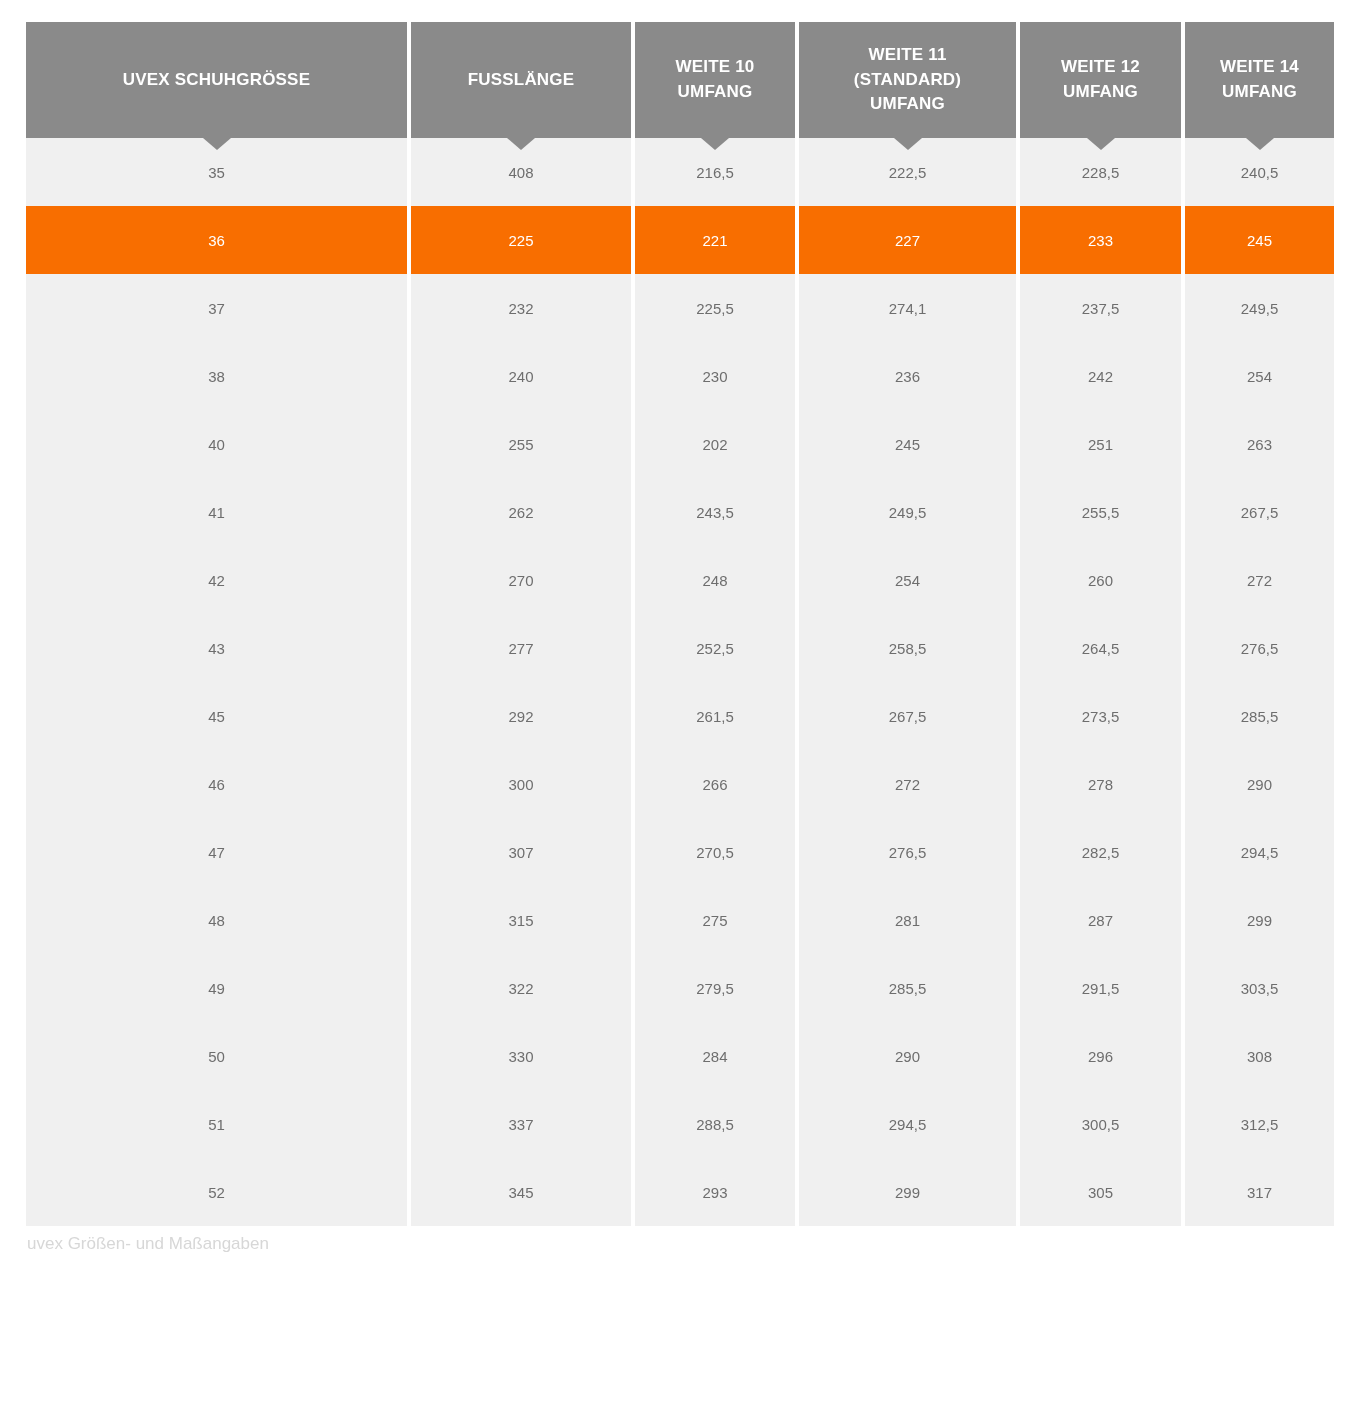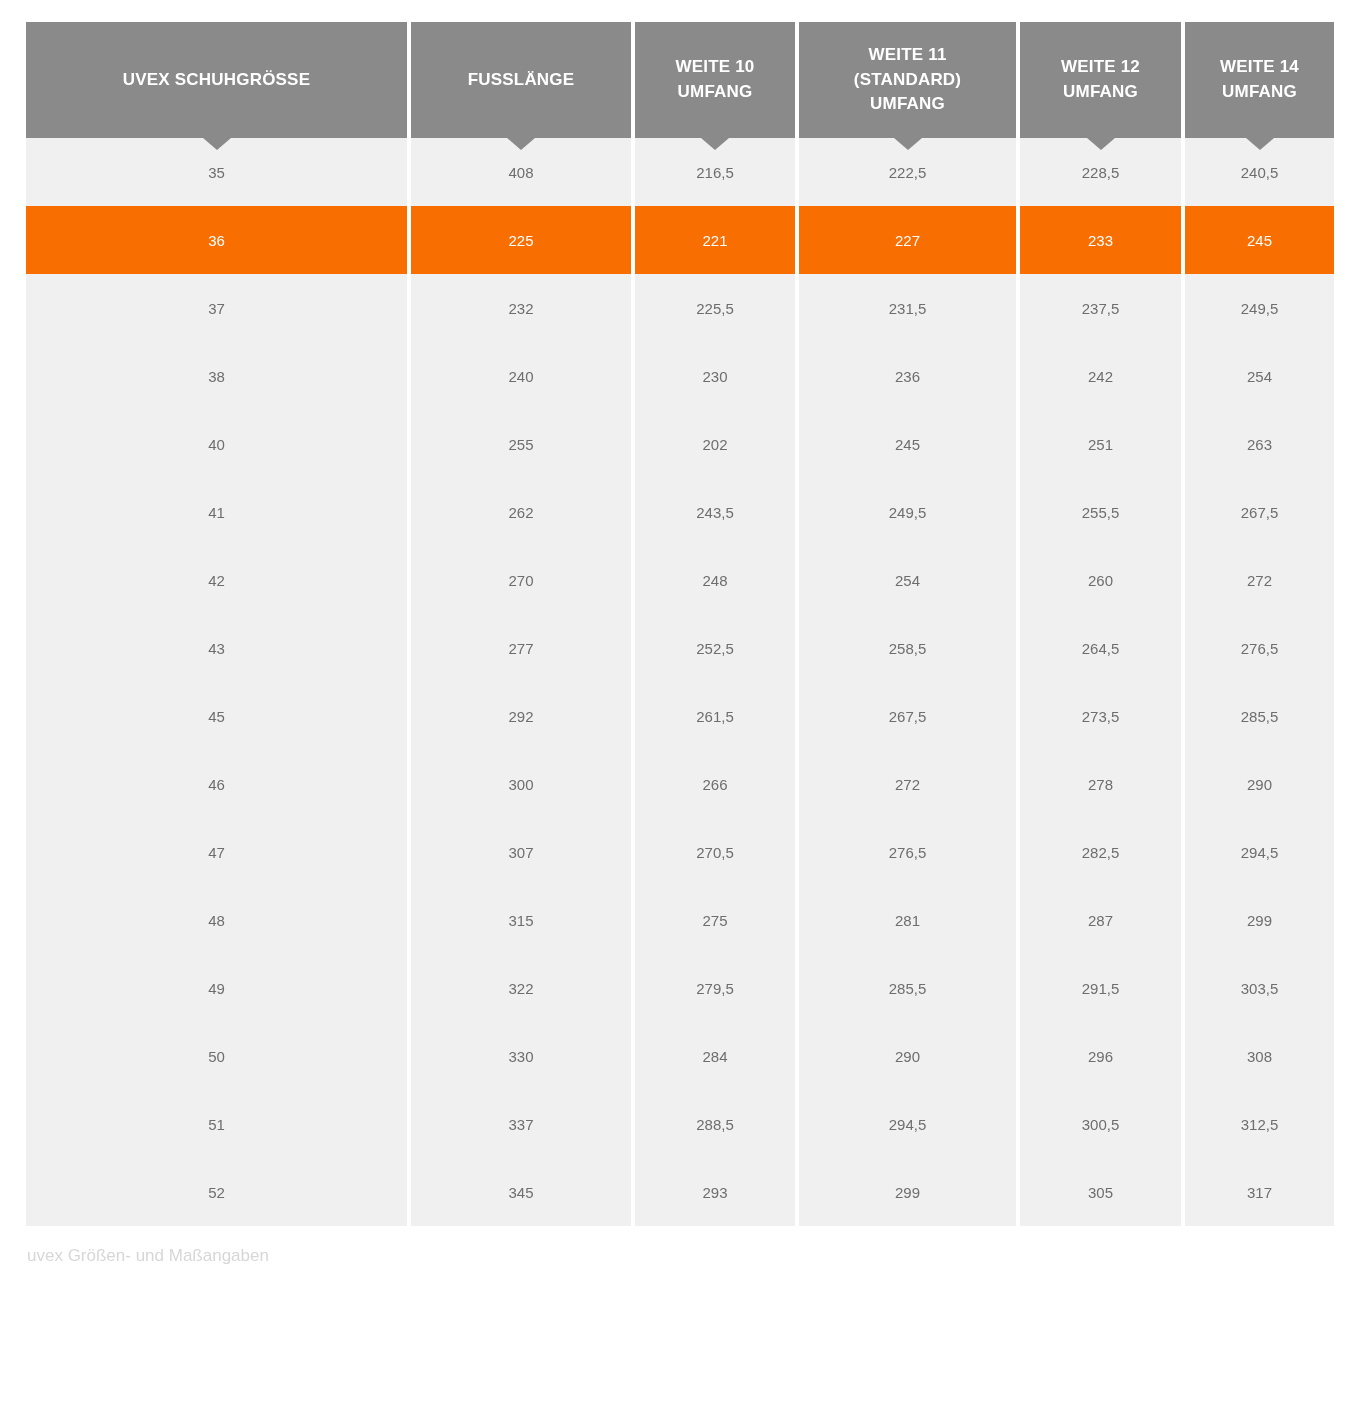--- a/index.html
+++ b/index.html
@@ -72,21 +72,21 @@
     text-align: center;
     vertical-align: middle;
     padding: 0;
   }
   tr.highlight td {
     background: var(--highlight-bg);
     color: var(--highlight-text);
     margin-top: 39px;
   }
   .caption {
-    margin: 20px 0 0 27px;
+    margin: 8px 0 0 27px;
     color: var(--caption-text);
     font-size: 17px;
   }
 </style>
 </head>
 <body>
 
 <div class="page">
   <table class="size-table">
     <colgroup>
@@ -144,21 +144,21 @@
           <td>225</td>
           <td>221</td>
           <td>227</td>
           <td>233</td>
           <td>245</td>
         </tr>
         <tr>
           <td>37</td>
           <td>232</td>
           <td>225,5</td>
-          <td>231,5</td>
+          <td>274,1</td>
           <td>237,5</td>
           <td>249,5</td>
         </tr>
         <tr>
           <td>38</td>
           <td>240</td>
           <td>230</td>
           <td>236</td>
           <td>242</td>
           <td>254</td>

